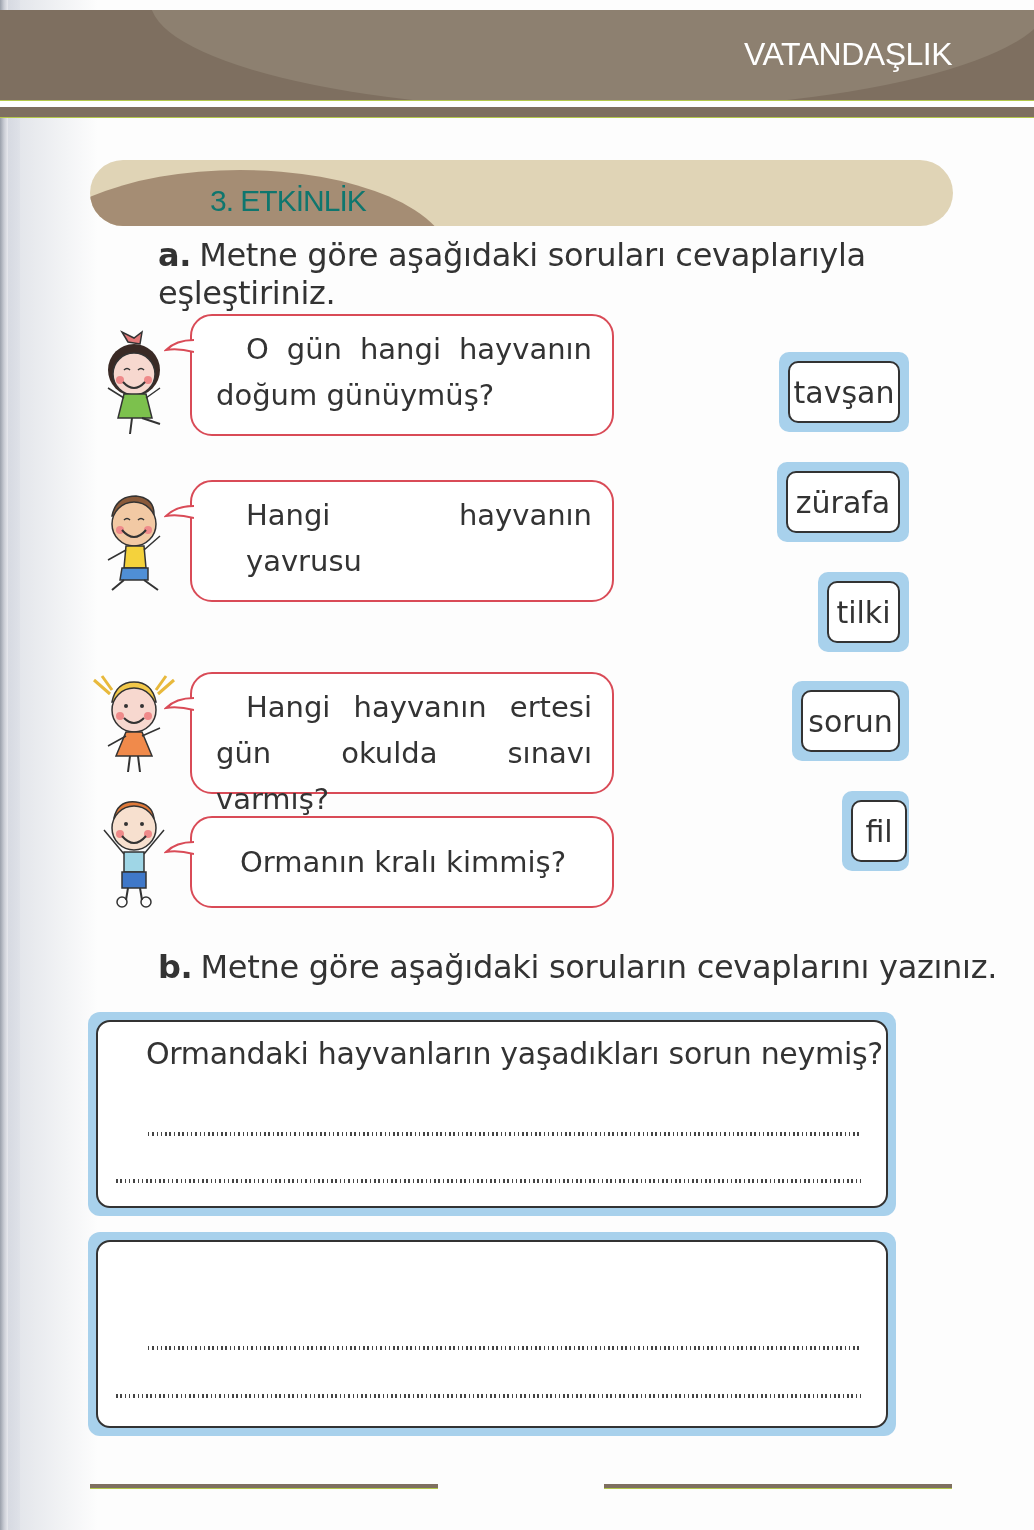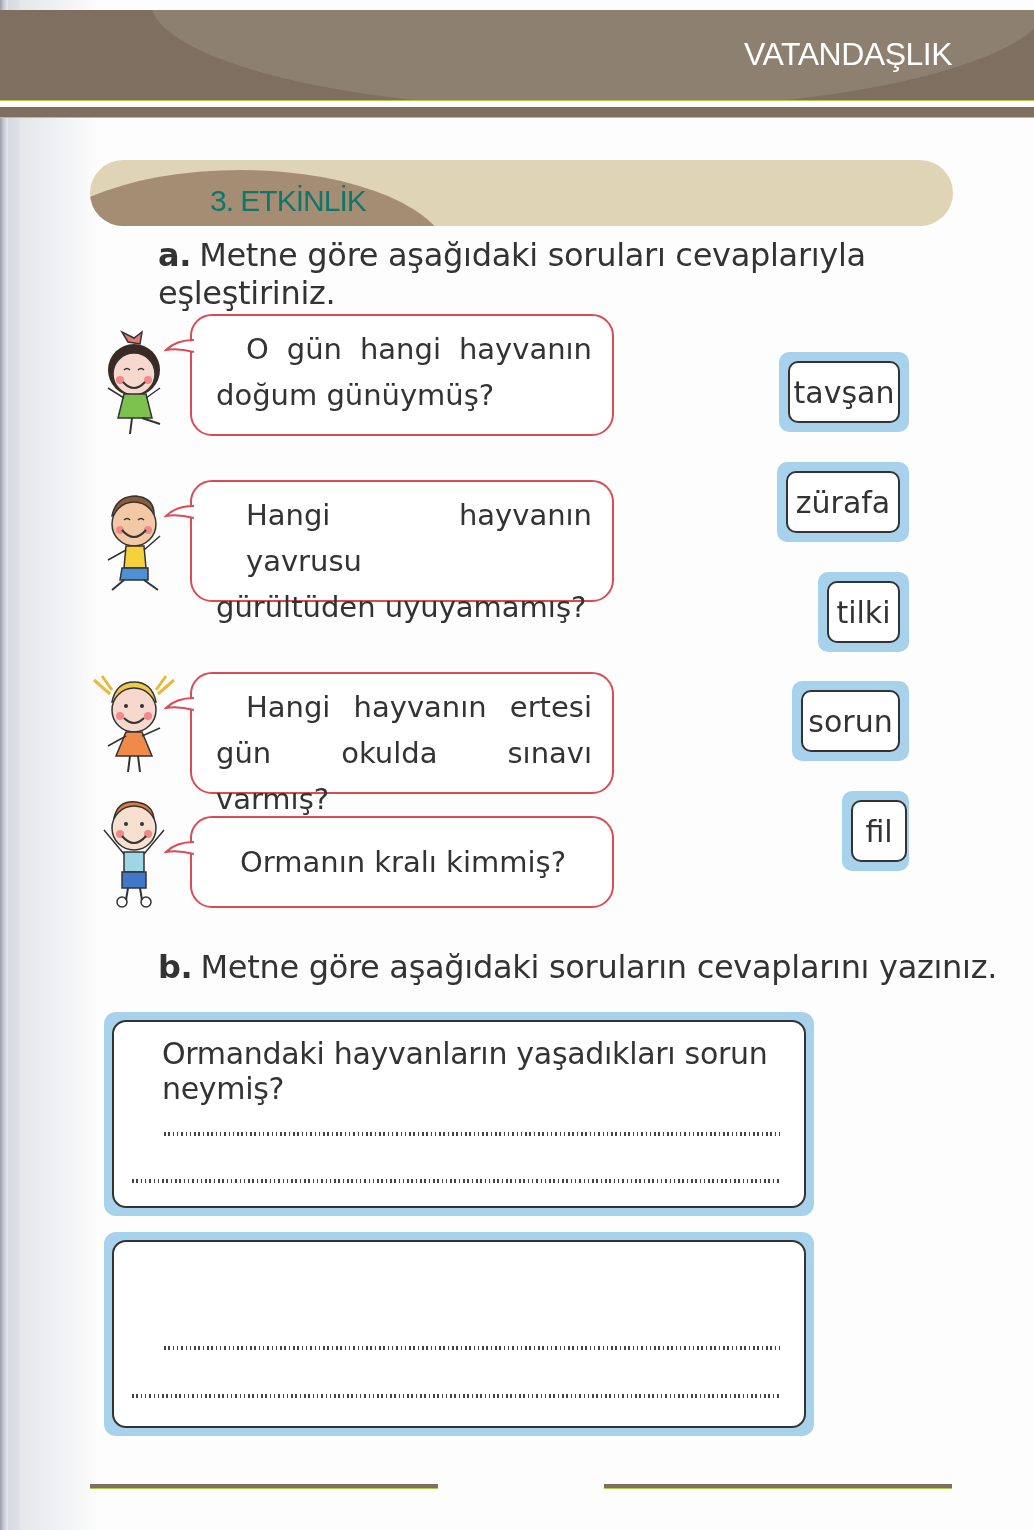--- a/index.html
+++ b/index.html
@@ -108,21 +108,21 @@
     border-radius: 10px;
     background: #ffffff;
     height: 62px;
     display: flex; align-items: center; justify-content: center;
     padding: 0 26px;
     font-size: 30px; color: #333;
   }
 
   
   .answer-box {
-    position: absolute; left: 104px; width: 710px;
+    position: absolute; left: 88px; width: 808px;
     background: #a8d1ec;
     border-radius: 12px;
     padding: 8px;
   }
   .answer-box .inner {
     position: relative;
     border: 2px solid #333;
     border-radius: 14px;
     background: #ffffff;
     height: 100%;
@@ -203,21 +203,20 @@
     <path d="M36 58 L54 58 L56 80 L34 80 Z" fill="#f4d23c" stroke="#333" stroke-width="1.5"></path>
     <path d="M32 80 L58 80 L58 92 L30 92 Z" fill="#4f8fd6" stroke="#333" stroke-width="1.5"></path>
     <path d="M36 62 L18 72 M54 62 L70 48" stroke="#333" stroke-width="1.5"></path>
     <path d="M34 92 L22 102 M54 92 L68 102" stroke="#333" stroke-width="2"></path>
   </svg>
   <div class="bubble" style="top:0; height:122px;">
     <svg class="tail" viewBox="0 0 30 22">
         <path d="M30 4 Q12 4 2 14 Q14 12 30 16" fill="#fff" stroke="#d94b57" stroke-width="2"></path>
       </svg>
     <span class="line1">Hangi hayvanın yavrusu</span>
-    <span class="line2">gürültüden uyuyamamış?</span>
   </div>
 </div>
 
 <div class="q-row" style="top:672px; height:156px;">
   <svg class="kid" style="top:0;" viewBox="0 0 90 110">
     <path d="M20 22 L4 8 M22 18 L12 4 M68 22 L84 8 M66 18 L76 4" stroke="#e8b93c" stroke-width="3"></path>
     <path d="M22 30 Q26 10 44 10 Q62 10 66 30 Z" fill="#f2c84a" stroke="#333" stroke-width="1.5"></path>
     <circle cx="44" cy="38" r="22" fill="#f7d8cf" stroke="#333" stroke-width="1.5"></circle>
     <circle cx="36" cy="34" r="2" fill="#333"></circle>
       <circle cx="52" cy="34" r="2" fill="#333"></circle>

